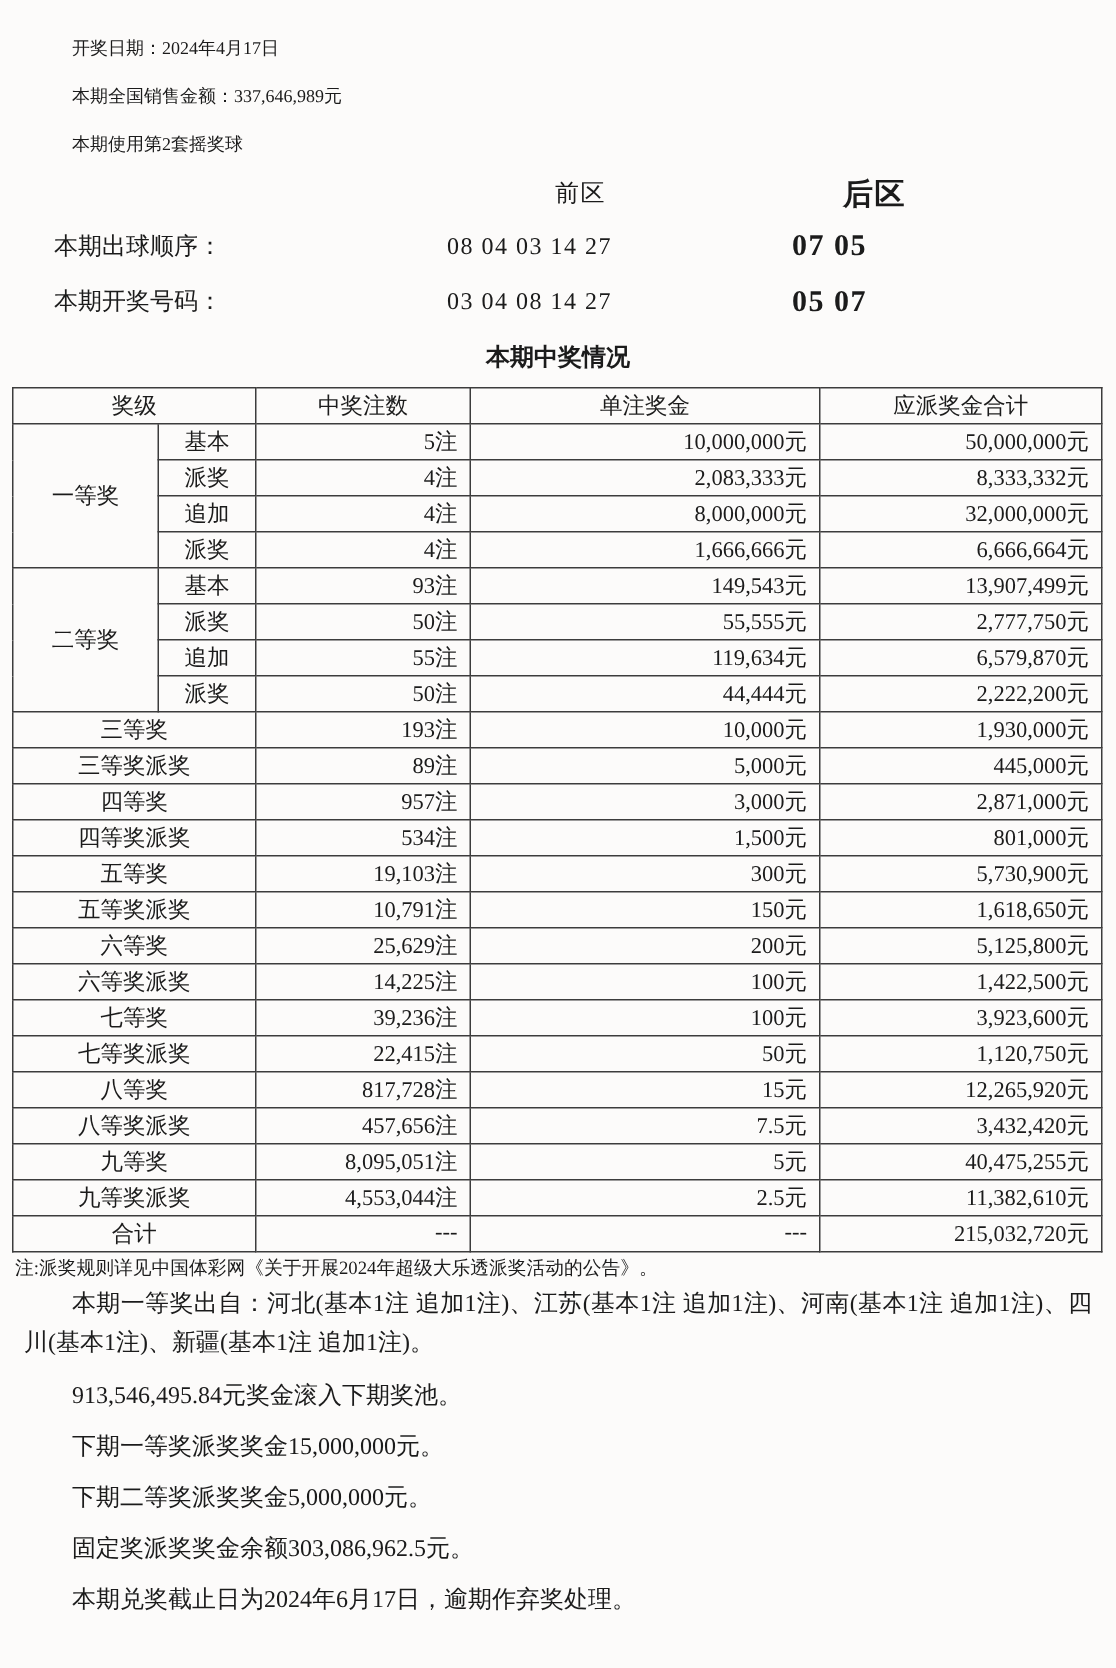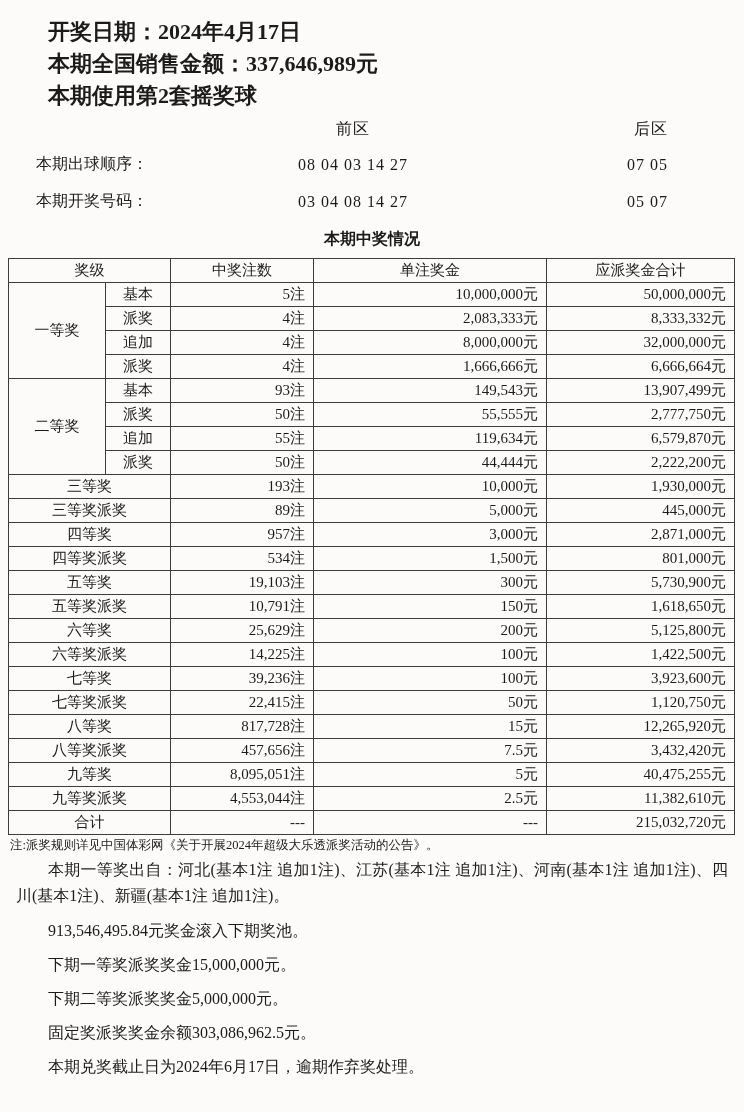--- a/index.html
+++ b/index.html
@@ -3,29 +3,29 @@
 <meta charset="utf-8">
 <style>
   html,body{margin:0;padding:0;}
   body{
     width:744px;height:1112px;
     background:#fcfbfa;
     color:#1b1b1b;
     font-family:"Liberation Serif","DejaVu Serif",serif;
     overflow:hidden;
   }
-  .top-info{padding:16px 16px 0 48px;font-size:22px;font-weight:bold;}
+  .top-info{padding:16px 16px 0 48px;font-size:12px;}
   .top-info div{line-height:32px;white-space:nowrap;}
   .flex-row{display:flex;align-items:center;}
-  .zones-row{height:34px;}
+  .zones-row{height:34px;padding-left:34px;}
   .num-row{height:37px;}
   .lbl-box{width:217px;padding-left:36px;font-size:16px;white-space:nowrap;}
   .front-box{width:200px;text-align:center;font-size:16px;letter-spacing:1px;white-space:nowrap;}
   .gap-box{width:75px;}
-  .back-box{width:140px;text-align:right;font-size:16px;letter-spacing:1px;white-space:nowrap;}
+  .back-box{width:140px;text-align:left;font-size:20px;letter-spacing:1px;white-space:nowrap;font-weight:bold;}
   .tbl-title{height:38px;line-height:38px;text-align:center;font-size:16px;font-weight:bold;}
   table.prize{
     border-collapse:collapse;
     table-layout:fixed;
     margin-left:8px;
     width:726px;
     font-size:15px;
   }
   table.prize th,table.prize td{
     border:1px solid #3c3c3c;

